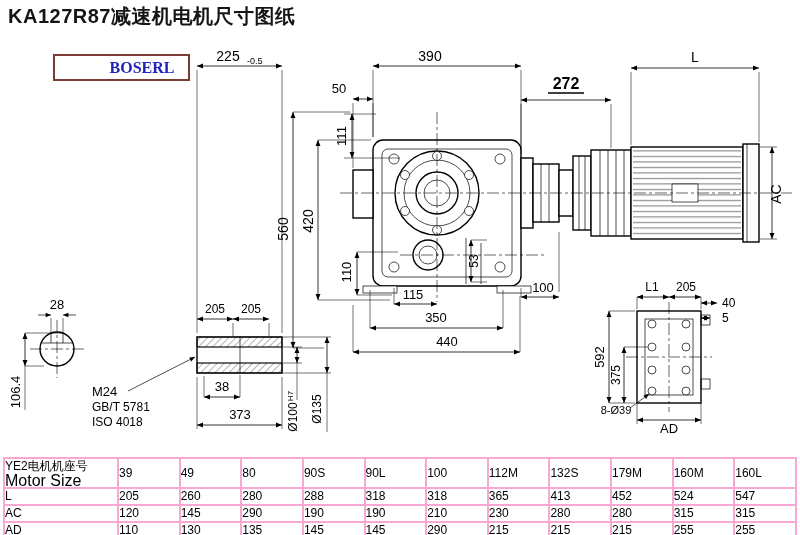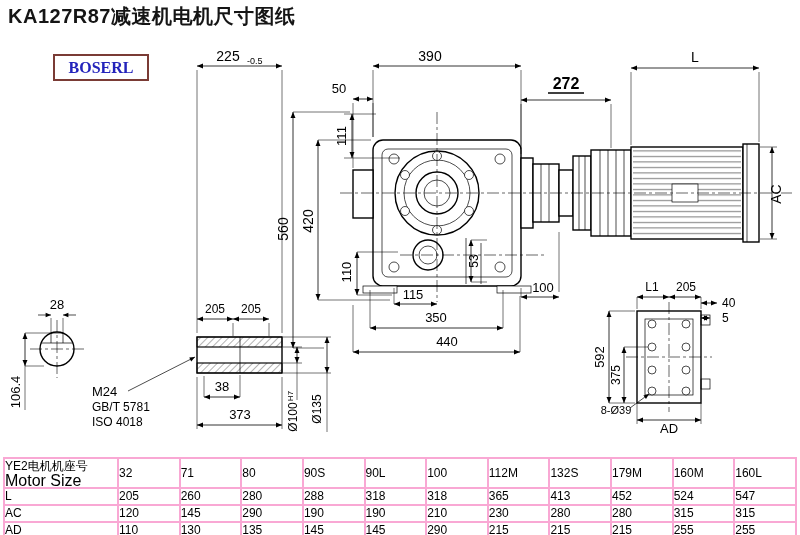--- a/index.html
+++ b/index.html
@@ -1,20 +1,20 @@
 <!DOCTYPE html>
 <html><head>
 <meta charset="utf-8">
 <style>
   html,body{margin:0;padding:0;background:#fff;}
   body{width:800px;height:535px;position:relative;overflow:hidden;font-family:"Liberation Sans",sans-serif;}
   .title{position:absolute;left:8px;top:3px;font-size:20px;font-weight:bold;color:#151515;letter-spacing:.5px;white-space:nowrap;}
   .logo{position:absolute;left:53px;top:54px;width:92px;height:23px;border:2px solid #7a3b35;
         color:#2323bb;font-family:"Liberation Serif",serif;font-weight:bold;font-size:16px;
-        text-align:center;line-height:23px;background:#fff;}
+        text-align:center;line-height:23px;background:#fff;padding-left:41px;}
   svg.drawing{position:absolute;left:0;top:0;}
   svg text{fill:#000;font-family:"Liberation Sans",sans-serif;}
   .ol{stroke:#000;stroke-width:1.4;fill:#fff;}
   .oln{stroke:#000;stroke-width:1.4;fill:none;}
   .tl{stroke:#000;stroke-width:.7;fill:none;}
   .tlw{stroke:#000;stroke-width:.7;fill:#fff;}
   .dim{stroke:#000;stroke-width:.8;fill:none;marker-start:url(#arr);marker-end:url(#arr);}
   .ldr{stroke:#000;stroke-width:.7;fill:none;marker-end:url(#arr);}
   .ext{stroke:#000;stroke-width:.55;fill:none;}
   .cl{stroke:#000;stroke-width:.6;fill:none;stroke-dasharray:12 3 3 3;}
@@ -290,22 +290,22 @@
   </g>
 </svg>
 
 <table class="size-table">
   <tbody>
       <tr>
     <th class="first">
       <div class="hdr-cn">YE2电机机座号</div>
       <div class="hdr-en">Motor Size</div>
     </th>
-    <th>32</th>
-    <th>71</th>
+    <th>39</th>
+    <th>49</th>
     <th>80</th>
     <th>90S</th>
     <th>90L</th>
     <th>100</th>
     <th>112M</th>
     <th>132S</th>
     <th>179M</th>
     <th>160M</th>
     <th>160L</th>
   </tr>

